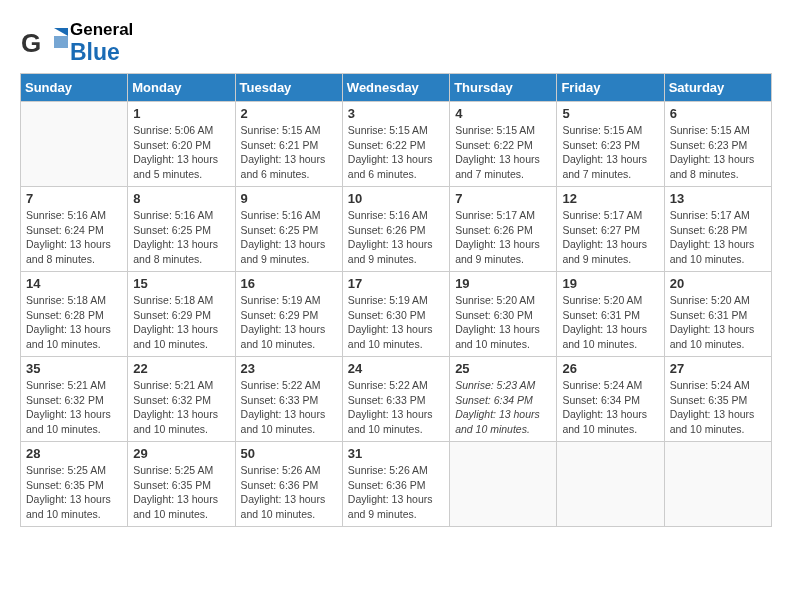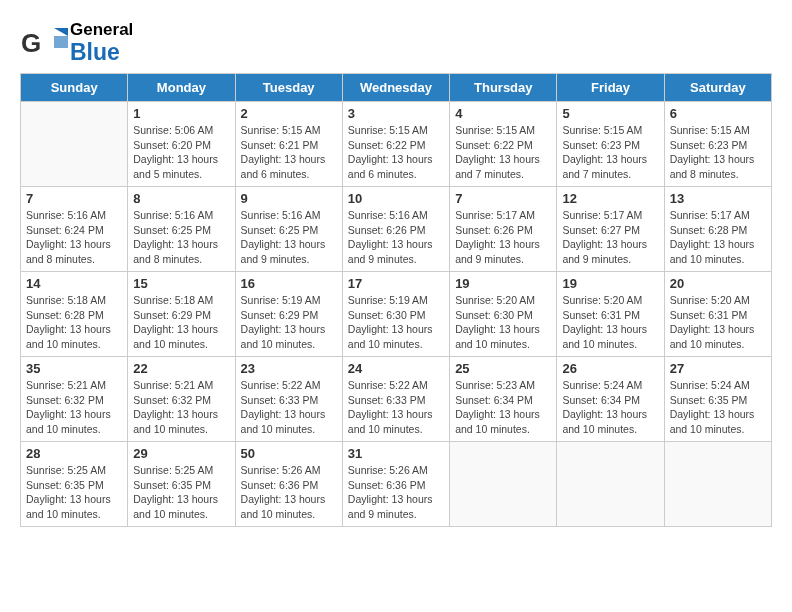--- a/index.html
+++ b/index.html
@@ -41,21 +41,21 @@
       width: 100%;
       border-collapse: collapse;
       margin-top: 8px;
     }
     .calendar th {
       background-color: #2a7fc1;
       color: #fff;
       font-size: 13px;
       font-weight: bold;
       padding: 6px 4px;
-      text-align: center;
+      text-align: left;
       border: 1px solid #ccc;
     }
     .calendar td {
       border: 1px solid #ccc;
       vertical-align: top;
       padding: 4px 5px;
       width: 107px;
       min-height: 80px;
     }
     .day-number {
@@ -282,21 +282,21 @@
         </td>
         <td>
           <span class="day-number">24</span>
           <div class="day-info" style="white-space: pre-line;">Sunrise: 5:22 AM
 Sunset: 6:33 PM
 Daylight: 13 hours
 and 10 minutes.</div>
         </td>
         <td>
           <span class="day-number">25</span>
-          <div class="day-info" style="white-space: pre-line;">Sunrise: 5:23 AM
+          <div class="day-info" style="white-space: pre-line; font-style: italic;">Sunrise: 5:23 AM
 Sunset: 6:34 PM
 Daylight: 13 hours
 and 10 minutes.</div>
         </td>
         <td>
           <span class="day-number">26</span>
           <div class="day-info" style="white-space: pre-line;">Sunrise: 5:24 AM
 Sunset: 6:34 PM
 Daylight: 13 hours
 and 10 minutes.</div>

